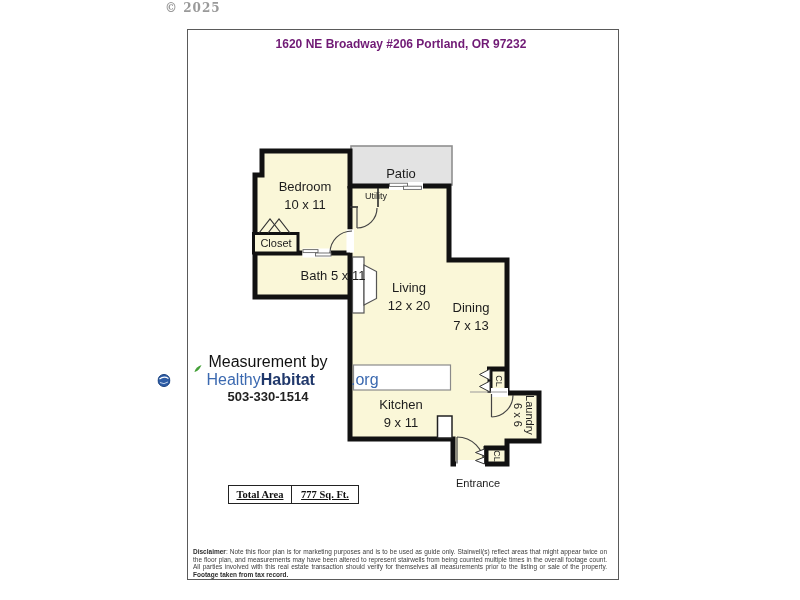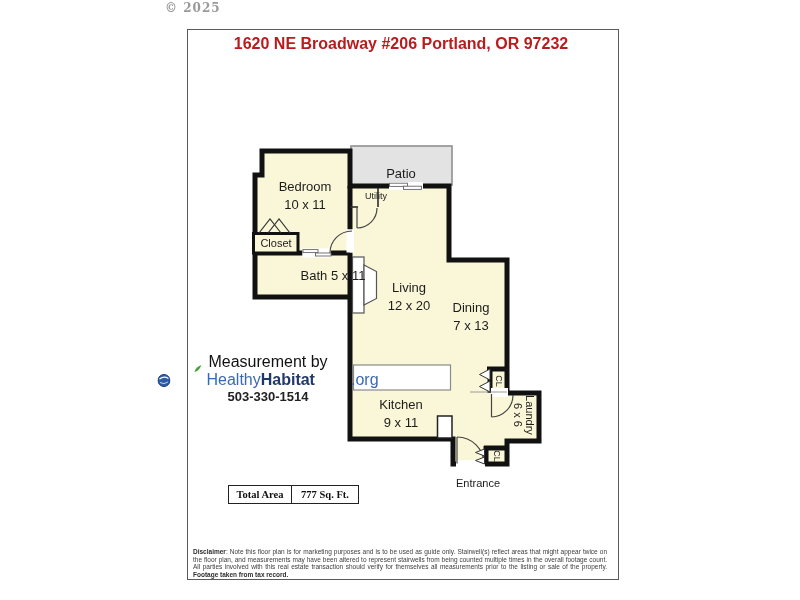--- a/index.html
+++ b/index.html
@@ -5,33 +5,33 @@
   html,body{margin:0;padding:0;background:#ffffff;}
   .page{position:relative;width:800px;height:600px;background:#fff;overflow:hidden;
         font-family:"Liberation Sans",sans-serif;}
   .doc-border{position:absolute;left:187px;top:29px;width:430px;height:549px;
         border:1px solid #5a5a5a;background:#fff;}
   .copyright{position:absolute;left:165px;top:1px;font-family:"DejaVu Serif",serif;
         font-weight:bold;font-size:12px;color:#9a9a9a;letter-spacing:1px;}
   .lbl{position:absolute;transform:translate(-50%,-50%);text-align:center;
        white-space:nowrap;color:#1c1c1c;line-height:18px;}
   .rot{transform:translate(-50%,-50%) rotate(90deg);}
-  .title{font-size:16px;font-weight:bold;color:#b91c1c;}
+  .title{font-size:12px;font-weight:bold;color:#701a75;}
   .f13{font-size:13px;} .f11{font-size:11px;} .f9{font-size:9px;line-height:10px;}
   .laundry-lbl{font-size:11px;line-height:12px;}
   .meas{font-size:16px;color:#111;}
   .phone{font-size:13px;font-weight:bold;color:#222;}
   .logo-wrap{position:relative;display:flex;align-items:center;}
   .lg1,.lg3{color:#3B69B0;padding-left:36px;}
   .lg2{color:#20386B;font-weight:bold;}
   .leaf{position:absolute;left:36px;top:-7px;}
   .total-table{position:absolute;left:228px;top:485px;width:131px;height:19px;
        box-sizing:border-box;border:1.5px solid #222;display:flex;
        font-family:"Liberation Serif",serif;font-size:10.5px;font-weight:bold;color:#111;}
-  .total-table .cell{display:flex;align-items:center;justify-content:center;height:100%;}
+  .total-table .cell{display:flex;align-items:center;justify-content:center;height:100%;text-decoration:underline;}
   .total-table .c1{flex:0 0 63px;border-right:1.4px solid #222;box-sizing:border-box;}
   .total-table .c2{flex:1;}
   .disclaimer{position:absolute;left:193px;top:548px;width:414px;margin:0;
        font-size:6.5px;line-height:7.6px;color:#3c3c3c;text-align:justify;}
   .disclaimer b{color:#2e2e2e;}
   svg.plan{position:absolute;left:0;top:0;}
 </style>
 </head>
 <body>
 

